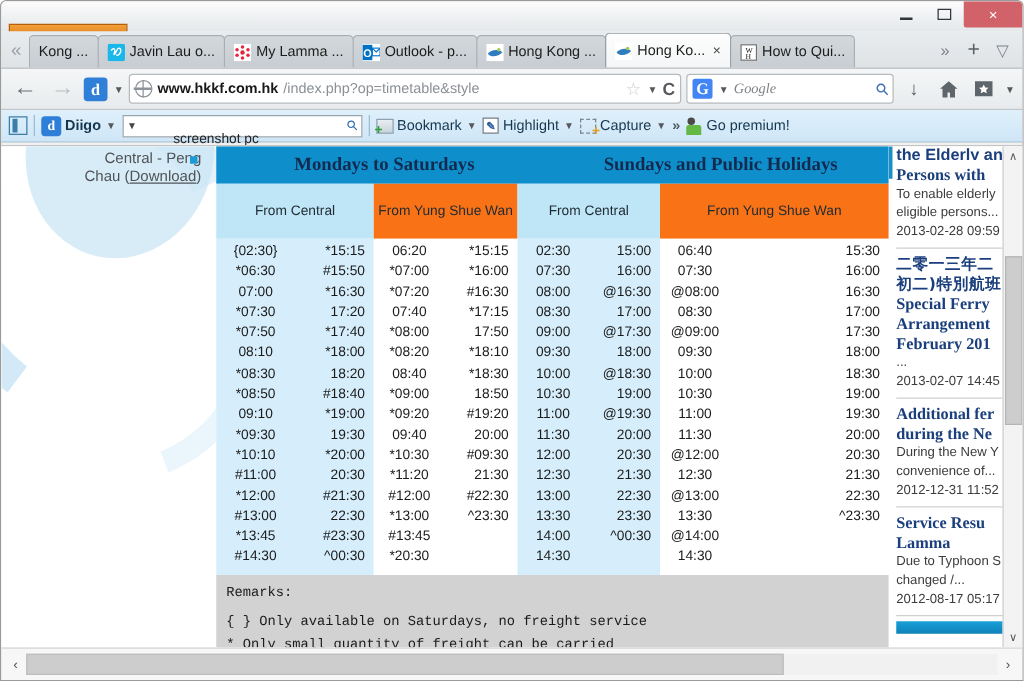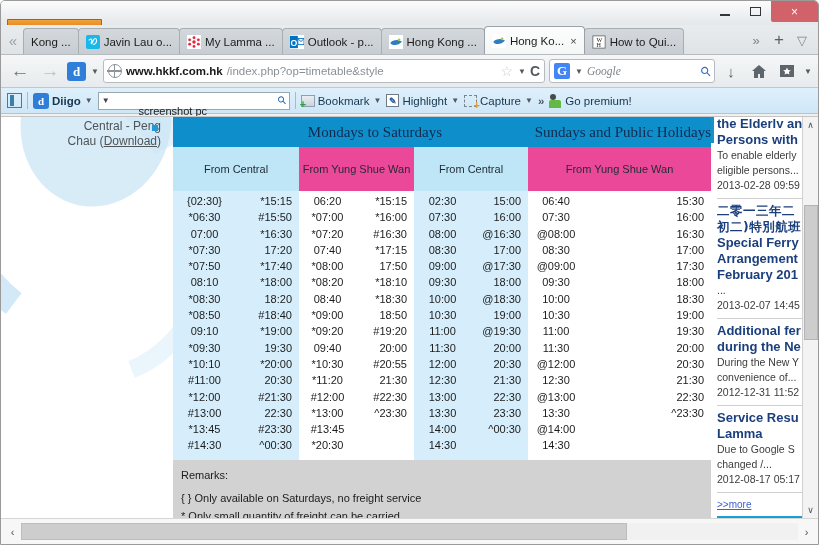--- a/index.html
+++ b/index.html
@@ -188,49 +188,50 @@
   }
   .routecaption a { color:#4f5457; text-decoration: underline; }
   .bluesq { position:absolute; right:3px; top:6px; width:6px; height:6px; background:#1e9ad6; }
 
   .centercol { flex: 1 1 auto; min-width: 0; position: relative; }
   .tt-title {
     display: flex; background: #0e8fcc; color: #132a4f;
     font-family: "Liberation Serif", serif; font-size: 15px;
     height: 30px; align-items: center;
   }
-  .tt-title > div { flex: 1 1 50%; text-align: right; }
+  .tt-title > div { flex: 1 1 50%; text-align: center; font-weight: bold; }
   .tt-head { display: flex; height: 44px; font-size: 11px; color: #1f2a33; }
   .tt-head > div { display:flex; align-items:center; justify-content:center; }
   .c-light { background: #bfe6f7; }
-  .c-grey  { background: #ec4899; }
+  .c-grey  { background: #f97316; }
   .tt-body { display: flex; font-size: 11px; color: #1b1b1b; }
   .tt-col { padding: 2px 0 6px; }
   .tt-col.pair { display: flex; }
   .bg-light { background: #d6eefb; }
   .bg-white { background: #ffffff; }
   .tt-sub { display:flex; flex-direction: column; }
   .tt-cell { height: 16.3px; line-height: 16.3px; padding: 0 7px; white-space: nowrap; }
   .ta-r { text-align: right; }
   .ta-c { text-align: center; }
   .ta-l { text-align: left; }
 
   .remarks {
     background: #d2d2d2; padding: 7px 8px 4px; font-size: 11px; color: #1b1b1b;
     line-height: 17.5px;
+    font-family: Liberation Mono, monospace;
   }
   .remarks .rtitle { margin-bottom: 6px; }
 
   .rightcol {
     width: 107px; flex: 0 0 107px; position: relative; background:#fff;
     padding: 0 4px 0 6px; overflow: hidden;
   }
   .news-item { padding: 4px 0 5px; border-bottom: 1px solid #cfcfcf; }
   .news-title { color:#1b3f7d; font-size: 13px; font-weight: bold; line-height: 16px;
-                white-space: nowrap; }
+                white-space: nowrap; font-family: Liberation Serif, serif; }
   .news-title.cjk { font-family:"DejaVu Sans", sans-serif; font-size:12.5px; letter-spacing:0.5px; }
   .news-desc { color:#3c3c3c; font-size:10.5px; line-height: 15px; white-space: nowrap; }
   .news-date { color:#3c3c3c; font-size:10.5px; line-height: 15px; white-space: nowrap; }
   .news-first-partial { color:#1b3f7d; font-size:13px; font-weight:bold; line-height:14px;
                         white-space:nowrap; overflow:hidden; height:11px; }
   .morelink { color:#3f5fd0; font-size:10px; padding: 6px 0 2px; display:block; }
   .bluebar-bottom { height: 10px; background: linear-gradient(#1aa0d8,#0d81b8); margin-top: 4px; }
   .news-accent { position:absolute; left:0; top:0; width:3px; height:26px; background:#1a8fc8; }
 
   
@@ -536,21 +537,21 @@
                 <div class="tt-cell ta-r">*15:15</div>
                 <div class="tt-cell ta-r">*16:00</div>
                 <div class="tt-cell ta-r">#16:30</div>
                 <div class="tt-cell ta-r">*17:15</div>
                 <div class="tt-cell ta-r">17:50</div>
                 <div class="tt-cell ta-r">*18:10</div>
                 <div class="tt-cell ta-r">*18:30</div>
                 <div class="tt-cell ta-r">18:50</div>
                 <div class="tt-cell ta-r">#19:20</div>
                 <div class="tt-cell ta-r">20:00</div>
-                <div class="tt-cell ta-r">#20:55</div>
+                <div class="tt-cell ta-r">#09:30</div>
                 <div class="tt-cell ta-r">21:30</div>
                 <div class="tt-cell ta-r">#22:30</div>
                 <div class="tt-cell ta-r">^23:30</div>
                 <div class="tt-cell ta-r">&nbsp;</div>
                 <div class="tt-cell ta-r">&nbsp;</div>
               </div>
           </div>
           <div class="tt-col pair bg-light" style="flex:0 0 114px;">
             <div class="tt-sub" style="flex:0 0 57px;">
                 <div class="tt-cell ta-c">02:30</div>
@@ -664,26 +665,25 @@
           <div class="news-title">Additional fer</div>
           <div class="news-title">during the Ne</div>
           <div class="news-desc">During the New Y</div>
           <div class="news-desc">convenience of...</div>
           <div class="news-date">2012-12-31 11:52</div>
         </div>
 
         <div class="news-item">
           <div class="news-title">Service Resu</div>
           <div class="news-title">Lamma</div>
-          <div class="news-desc">Due to Google S</div>
+          <div class="news-desc">Due to Typhoon S</div>
           <div class="news-desc">changed /...</div>
           <div class="news-date">2012-08-17 05:17</div>
         </div>
 
-        <a class="morelink" href="#">&gt;&gt;more</a>
         <div class="bluebar-bottom"></div>
       </div>
 
       <div class="page-vscroll">
         <div class="pv-arrow">∧</div>
         <div class="pv-track">
           <div class="pv-thumb" style="top:72px;height:135px;"></div>
         </div>
         <div class="pv-arrow">∨</div>
       </div>

